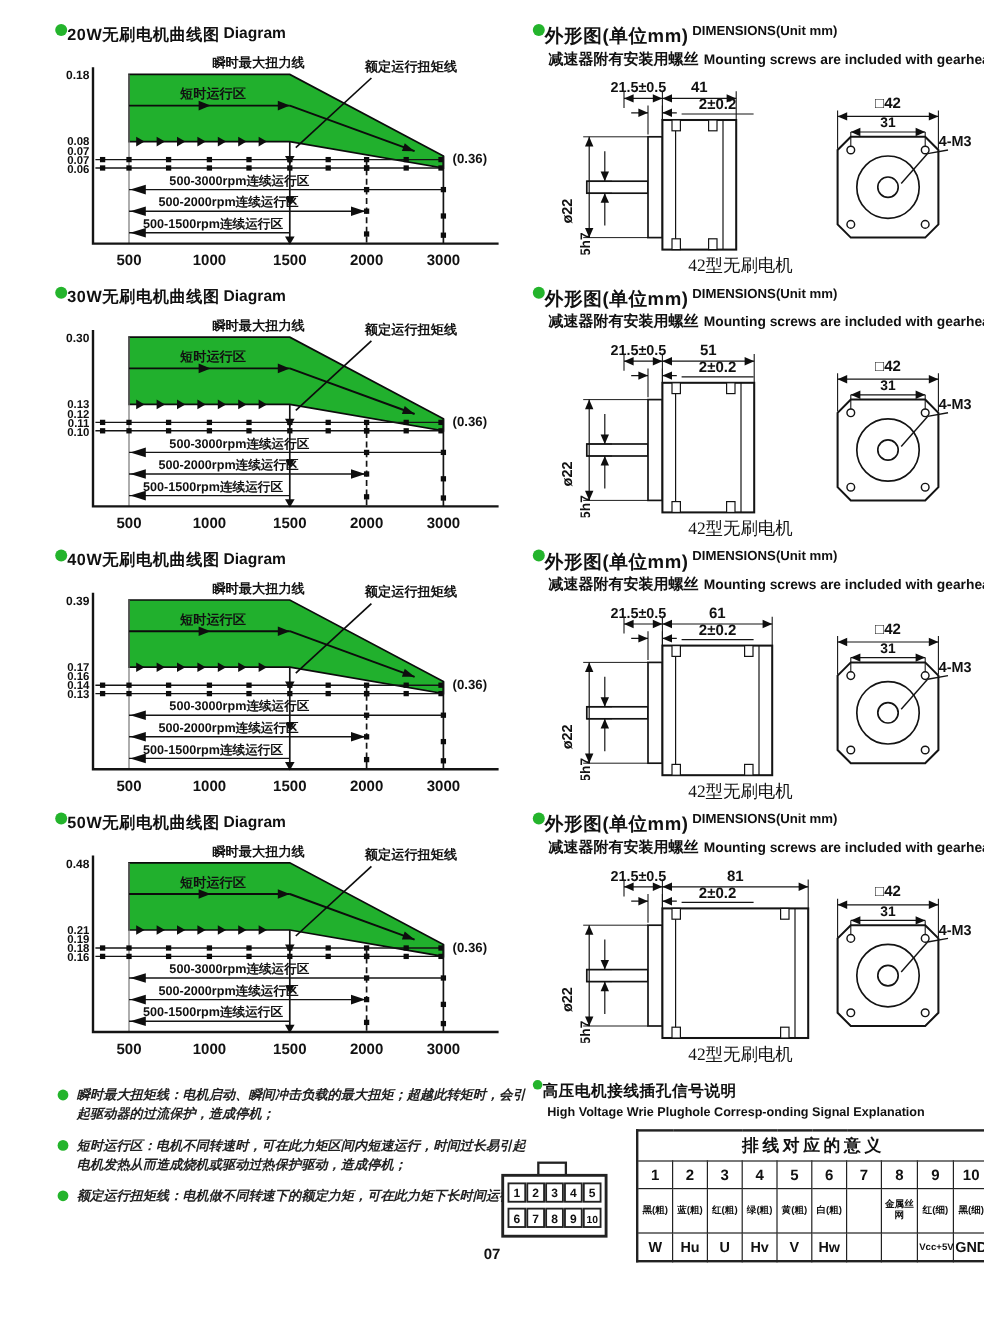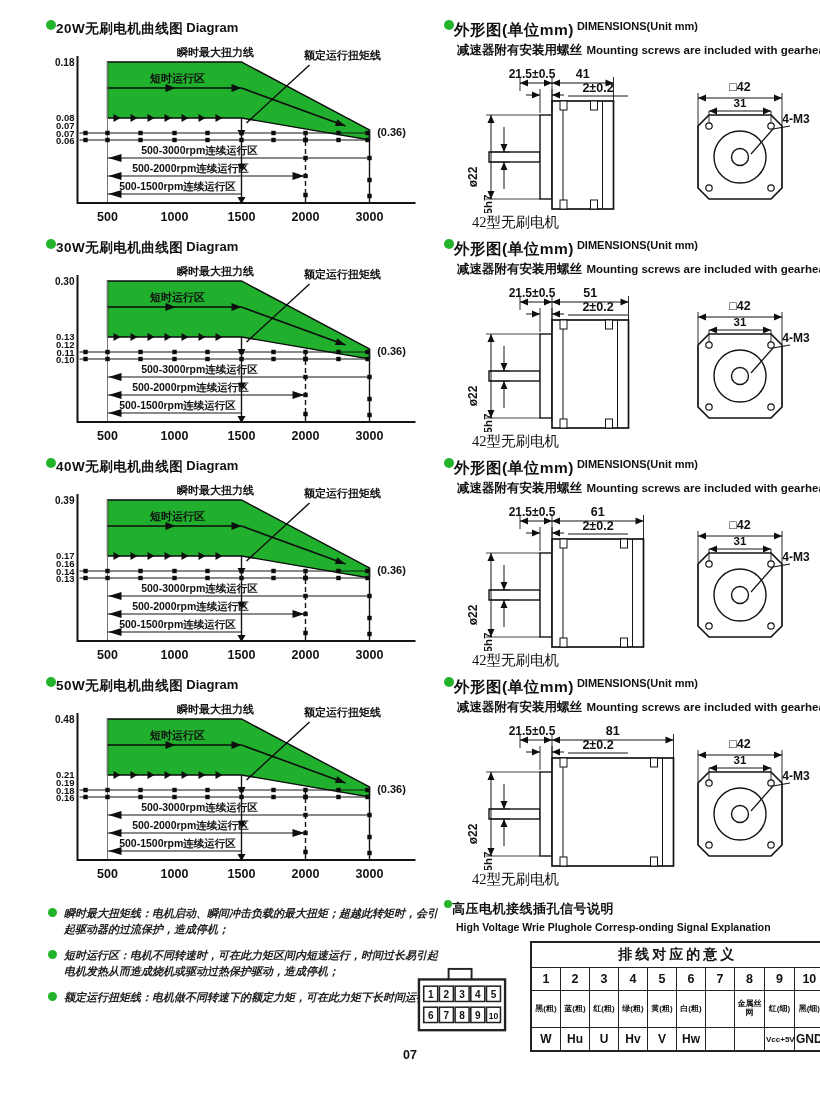--- a/index.html
+++ b/index.html
@@ -18,42 +18,42 @@
   .dot{width:10px;height:10px;border-radius:50%;background:#24b42c;flex:0 0 auto;}
   .t-cn{font-size:13.5px;font-weight:bold;letter-spacing:.5px;}
   .t-en{font-size:13px;font-weight:bold;margin-left:3px;}
   .dims-title .t-cn{font-size:15.5px;}
   .dims-title .t-en{font-size:11px;}
   .dims-sub{margin:0 0 2px 13px;white-space:nowrap;}
   .dims-sub .s-cn{font-size:12.5px;font-weight:bold;}
   .dims-sub .s-en{font-size:11.5px;font-weight:600;}
   .chart-svg{display:block;width:378px;height:192px;}
   .dims-svg{display:block;width:375px;height:152px;}
-  .caption{width:290px;margin-left:28px;font-size:14.5px;
+  .caption{width:290px;margin-left:28px;text-align:center;font-size:14.5px;
     font-family:"Liberation Serif","DejaVu Serif",serif;}
   svg text{font-family:"Liberation Sans","DejaVu Sans",sans-serif;}
   
   .notes{padding:10px 6px 0 2px;}
   .note{display:flex;gap:7px;margin-bottom:10px;font-style:italic;}
   .note .dot{margin-top:2px;width:9px;height:9px;}
   .note .nt{font-size:11px;font-weight:bold;line-height:1.45;color:#222;}
   
   .wiring{padding-top:4px;}
   .wiring .w-en{display:block;font-size:10.5px;font-weight:bold;margin:1px 0 0 12px;}
   .wrow{display:flex;align-items:flex-start;margin-top:8px;}
   .conn-svg{flex:0 0 auto;margin:26px 4px 0 -28px;}
   table.wt{border-collapse:collapse;border:2px solid #222;margin-left:18px;}
   table.wt td{border:1.5px solid #222;text-align:center;vertical-align:middle;
      min-width:26px;max-width:27px;padding:1px 1px;font-weight:bold;}
   td.hdr{font-size:14px;letter-spacing:3px;height:22px;}
   td.pin{font-size:12.5px;height:20px;}
   td.clr{font-size:10.5px;height:34px;line-height:1.1;}
   td.sig{font-size:12px;height:20px;}
   td.small{font-size:8px;}
-  .pageno{position:absolute;left:0;right:0;bottom:42px;text-align:center;
+  .pageno{position:absolute;left:0;right:0;bottom:52px;text-align:center;
     font-size:12.5px;font-weight:bold;}
 </style>
 </head>
 <body>
 
 <div class="page">
   <div class="col">
 
     <section class="chart-sec">
       <div class="sec-title">

